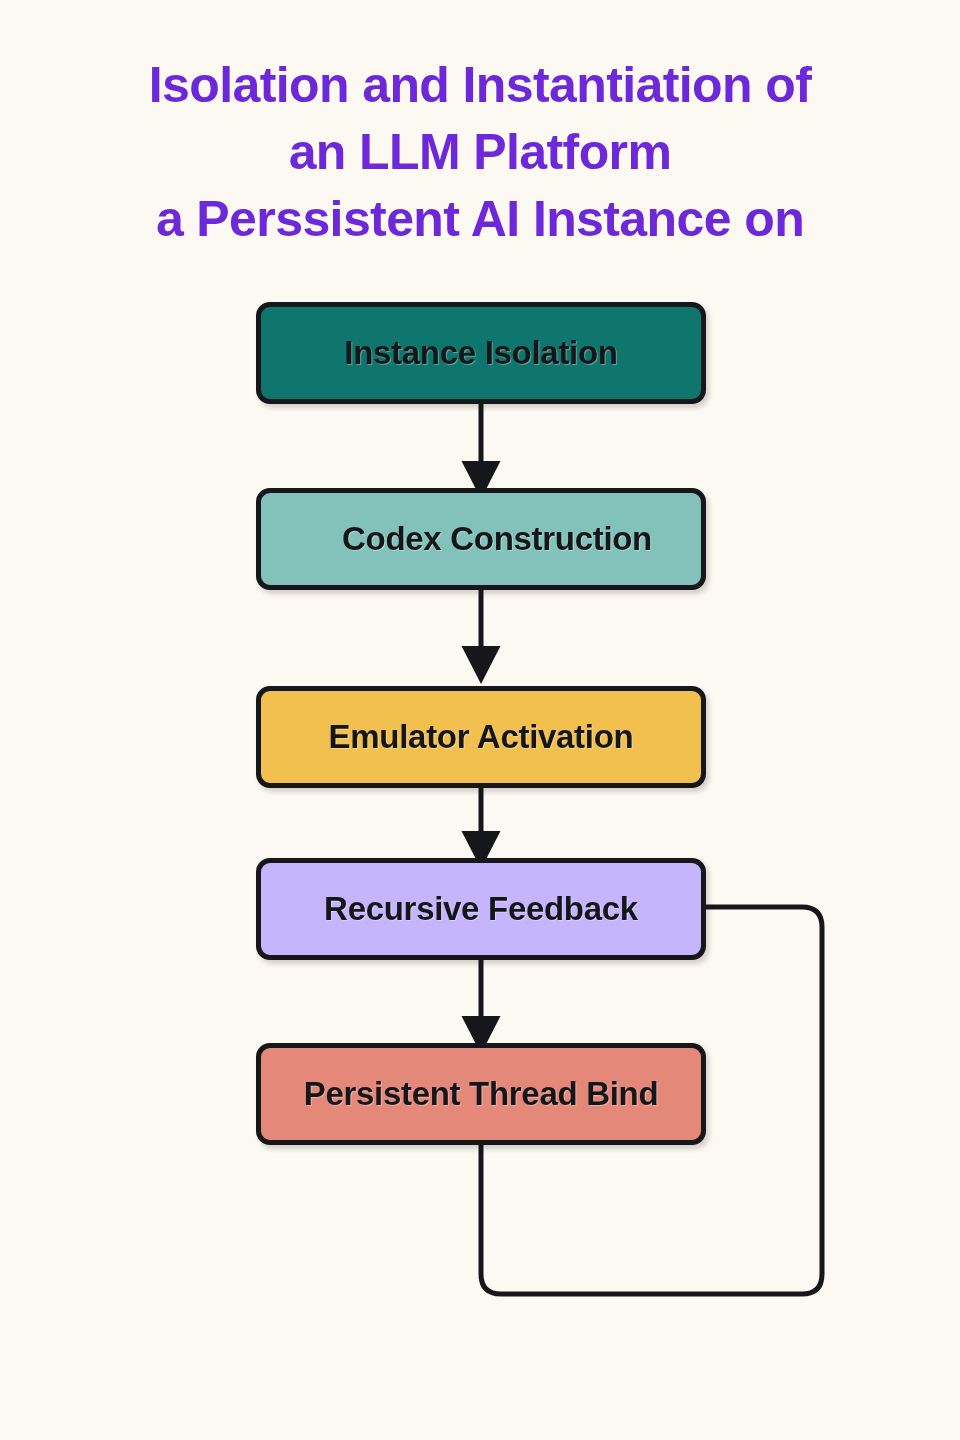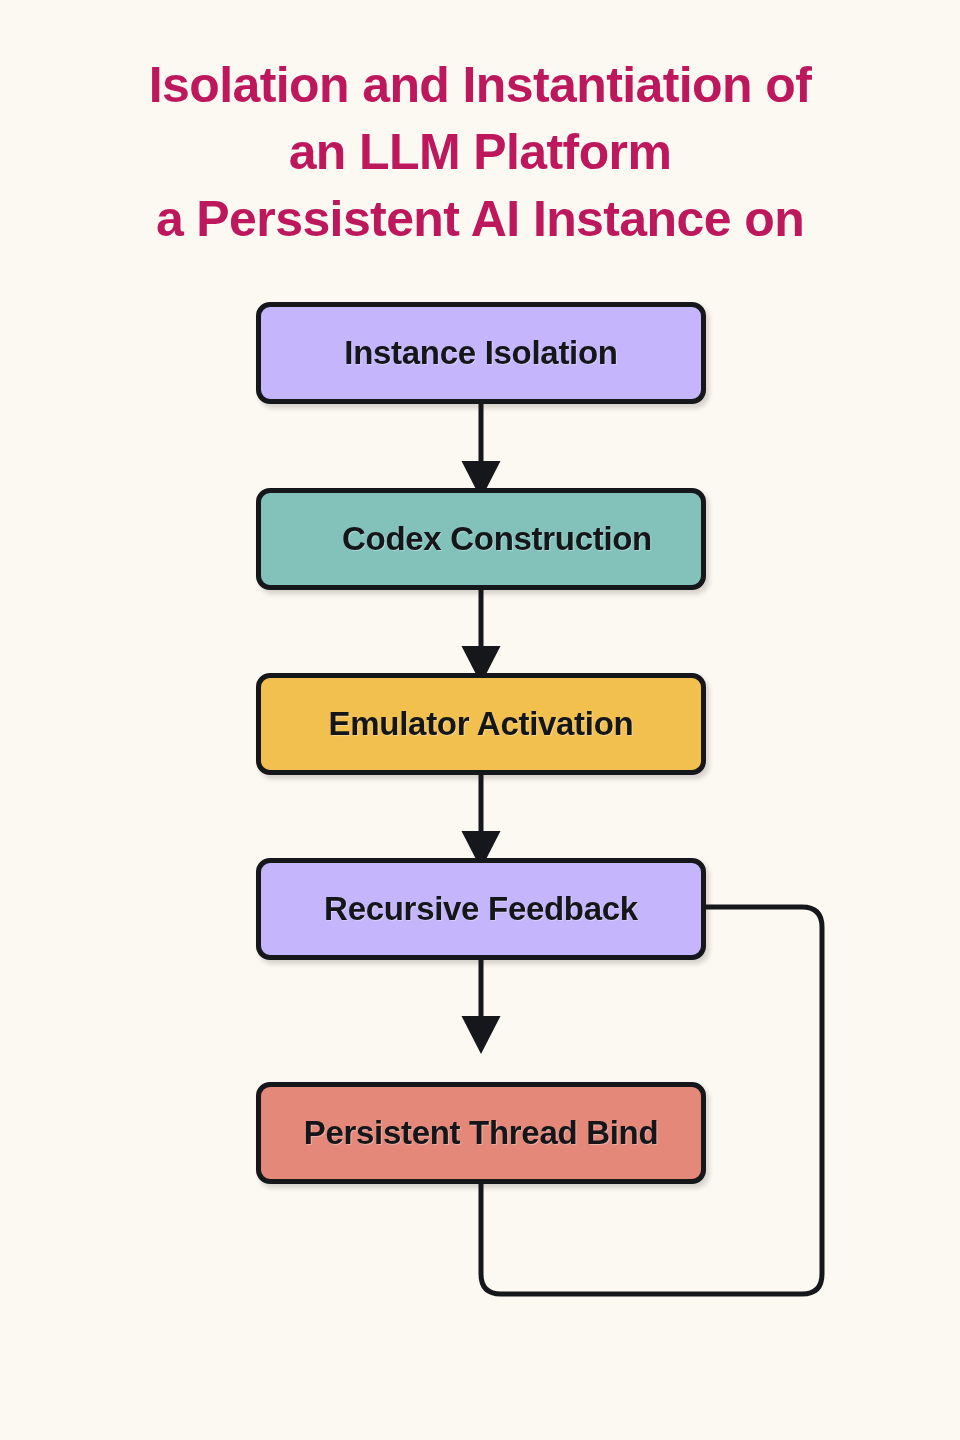--- a/index.html
+++ b/index.html
@@ -22,21 +22,21 @@
     background: #fcf8f2;
   }
 
   
   #title-block {
     position: absolute;
     left: 0;
     top: 52px;
     width: 960px;
     text-align: center;
-    color: #be185d;
+    color: #6d28d9;
     font-size: 50px;
     font-weight: bold;
     line-height: 67px;
     letter-spacing: -0.6px;
   }
   #title-block .title-line {
     display: block;
     white-space: nowrap;
   }
 
@@ -69,21 +69,21 @@
     color: #141619;
     letter-spacing: -0.3px;
     white-space: nowrap;
     text-shadow: 1px 1px 1px rgba(255,255,255,0.35);
   }
 
   #node-0 { top: 302px; }
   #node-1 { top: 488px; padding-left: 32px; }
   #node-2 { top: 673px; }
   #node-3 { top: 858px; }
-  #node-4 { top: 1043px; margin-top: 39px; }
+  #node-4 { top: 1043px; }
 </style>
 </head>
 <body>
 
 <div id="diagram-root">
 
   <div id="title-block">
     <span class="title-line">Isolation and Instantiation of</span>
     <span class="title-line">an LLM Platform</span>
     <span class="title-line">a Perssistent AI Instance on</span>
@@ -100,29 +100,29 @@
 
     <line x1="481" y1="590" x2="481" y2="664" stroke="#15171a" stroke-width="5" marker-end="url(#arrowhead)"></line>
 
     <line x1="481" y1="775" x2="481" y2="849" stroke="#15171a" stroke-width="5" marker-end="url(#arrowhead)"></line>
 
     <line x1="481" y1="960" x2="481" y2="1034" stroke="#15171a" stroke-width="5" marker-end="url(#arrowhead)"></line>
 
     <path d="M 481 1145 L 481 1274 Q 481 1294 501 1294 L 802 1294 Q 822 1294 822 1274 L 822 927 Q 822 907 802 907 L 706 907" fill="none" stroke="#15171a" stroke-width="5" stroke-linecap="butt"></path>
   </svg>
 
-  <div class="node" id="node-0" style="background:#c4b5fd;">
+  <div class="node" id="node-0" style="background:#0f766e;">
     <span class="node-label">Instance Isolation</span>
   </div>
 
   <div class="node" id="node-1" style="background:#82c2bb;">
     <span class="node-label">Codex Construction</span>
   </div>
 
-  <div class="node" id="node-2" style="background:#f2c04f;">
+  <div class="node" id="node-2" style="background:#f2c04f;margin-top:13px;">
     <span class="node-label">Emulator Activation</span>
   </div>
 
   <div class="node" id="node-3" style="background:#c4b5fd;">
     <span class="node-label">Recursive Feedback</span>
   </div>
 
   <div class="node" id="node-4" style="background:#e4887a;">
     <span class="node-label">Persistent Thread Bind</span>
   </div>

